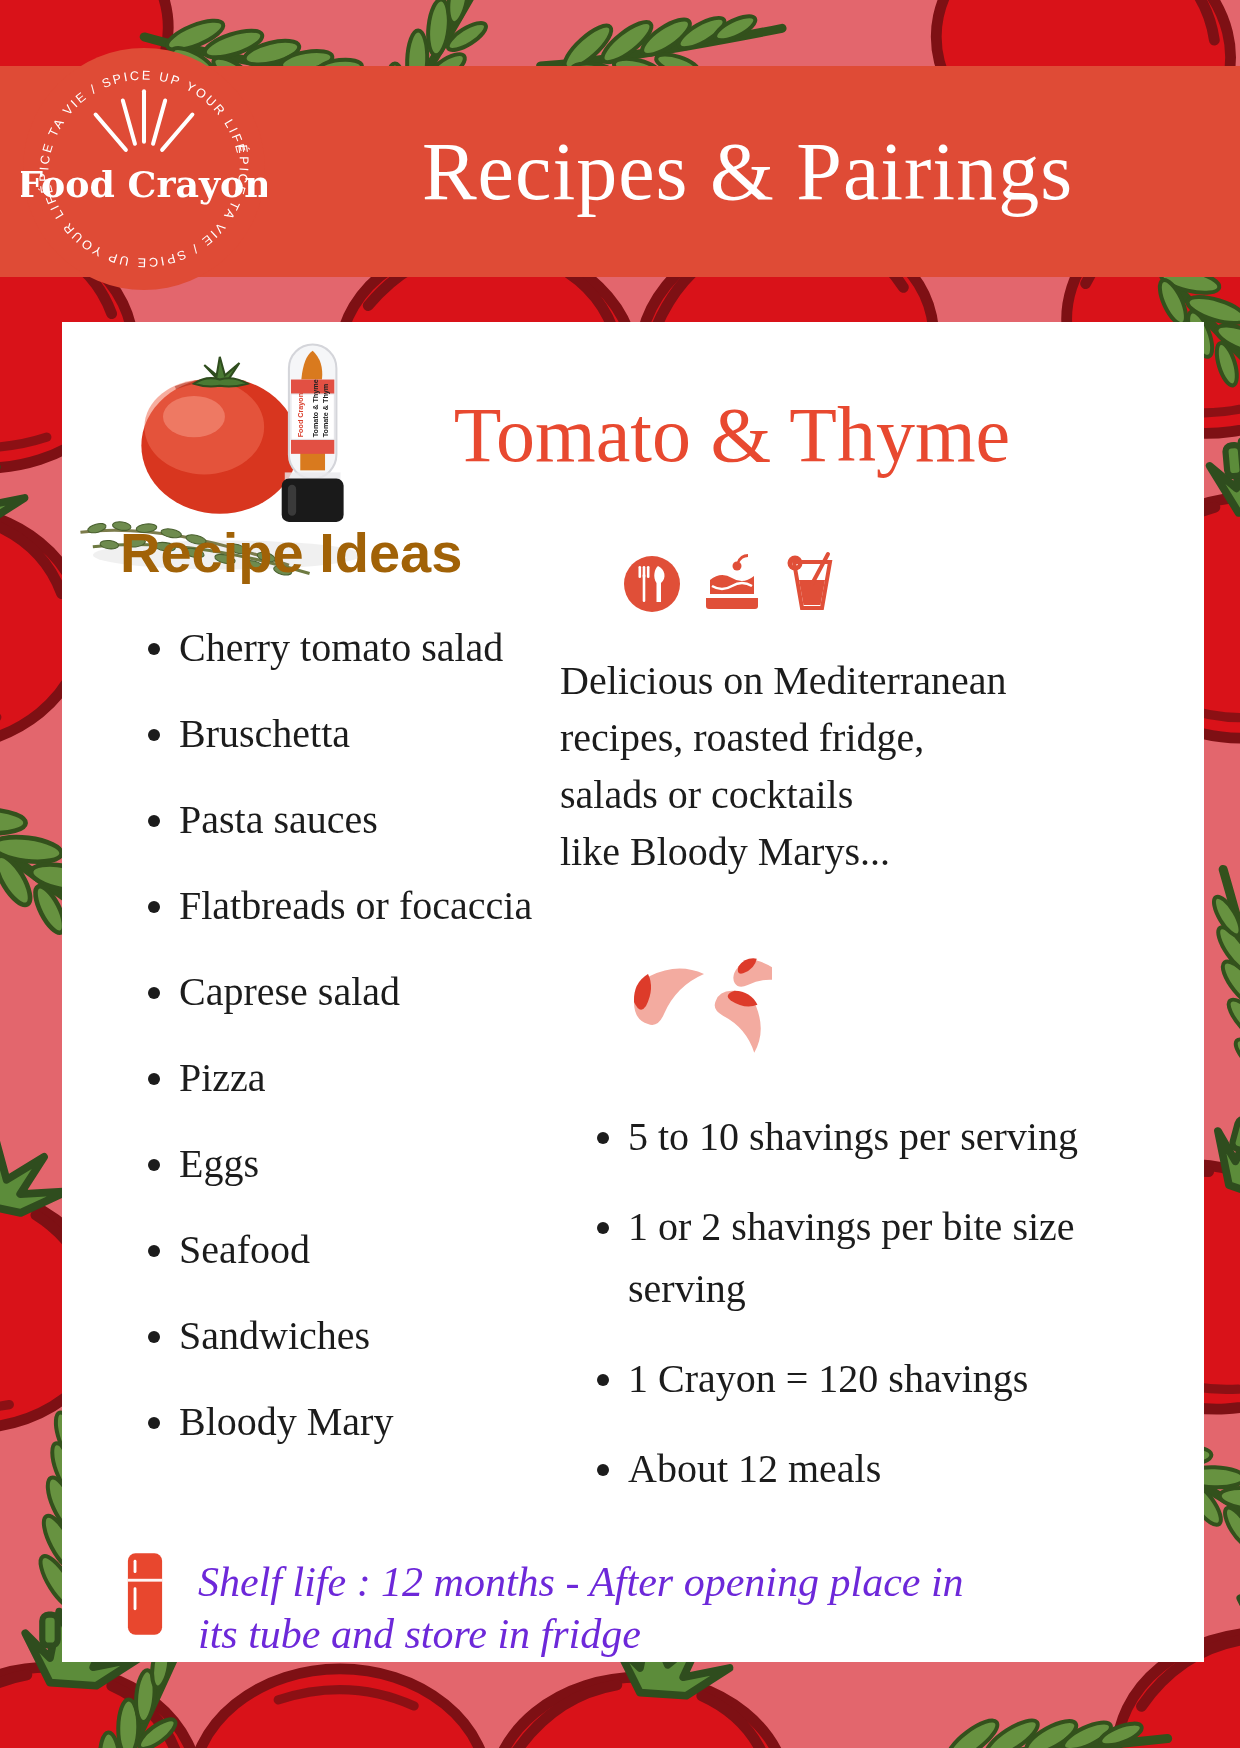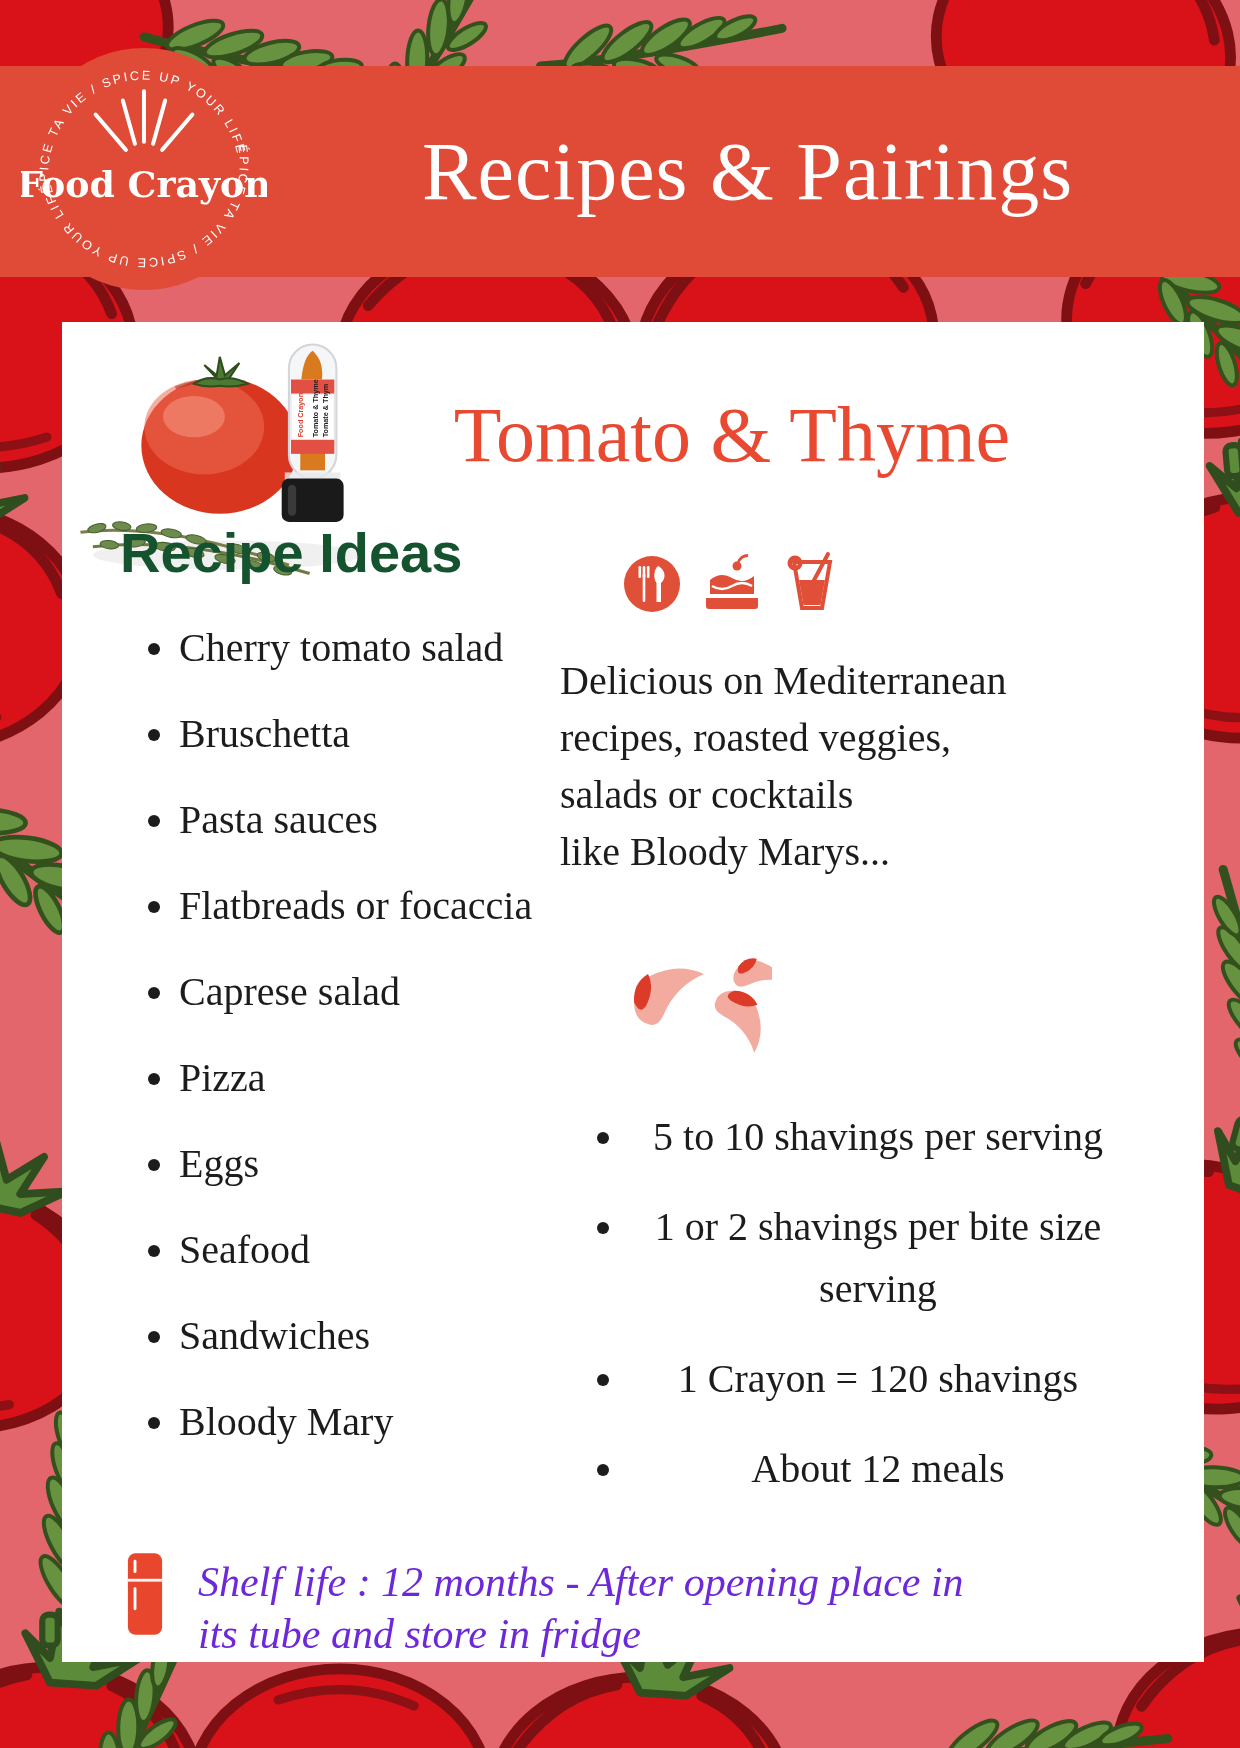--- a/index.html
+++ b/index.html
@@ -9,31 +9,31 @@
   .band{position:absolute;left:0;top:66px;width:1240px;height:211px;background:#DF4B36;}
   .band-title{position:absolute;left:285px;top:66px;width:925px;height:211px;
       display:flex;align-items:center;justify-content:center;
       color:#fff;font-size:82px;letter-spacing:1px;}
   .badge{position:absolute;left:21px;top:46px;width:246px;height:246px;}
   .card{position:absolute;left:62px;top:322px;width:1114px;height:1340px;background:#ffffff;padding-left:28px;}
   .product-svg{position:absolute;left:10px;top:8px;width:310px;height:258px;}
   .flavor-title{position:absolute;left:350px;top:72px;width:640px;text-align:center;
       font-size:78px;line-height:1.05;color:#E84930;}
   .recipe-heading{position:absolute;left:58px;top:198px;
-      font-family:"Liberation Sans",sans-serif;font-weight:700;font-size:56px;color:#14532d;}
+      font-family:"Liberation Sans",sans-serif;font-weight:700;font-size:56px;color:#a16207;}
   .recipe-list{position:absolute;left:66px;top:288px;width:440px;margin:15px;
       padding:0 0 0 36px;font-size:40px;}
   .recipe-list li{line-height:46px;margin-bottom:40px;}
   .pairing-icons{position:absolute;left:560px;top:228px;display:flex;gap:18px;align-items:flex-end;}
   .pairing-text{position:absolute;left:498px;top:330px;width:520px;font-size:40px;}
   .pairing-text div{line-height:57px;}
   .shavings-svg{position:absolute;left:558px;top:628px;width:152px;height:122px;}
   .usage-list{position:absolute;left:530px;top:784px;width:500px;margin:0;
       padding:0 0 0 36px;font-size:40px;}
-  .usage-list li{line-height:62px;margin-bottom:28px;text-align:center;}
+  .usage-list li{line-height:62px;margin-bottom:28px;}
   .fridge-svg{position:absolute;left:64px;top:1228px;width:38px;height:88px;}
   .storage-text{position:absolute;left:136px;top:1234px;width:860px;
       font-style:italic;font-size:42px;color:#6d28d9;}
   .storage-text div{line-height:52px;}
 </style>
 </head>
 <body>
 
 <div class="page">
 
@@ -253,21 +253,21 @@
         <circle cx="13" cy="13" r="7.5" fill="#E04F38"></circle>
         <circle cx="13" cy="13" r="3" fill="#ffffff"></circle>
         <path d="M12 12 L20 58 L40 58 L48 12 Z" fill="none" stroke="#E04F38" stroke-width="4"></path>
         <path d="M17 30 L21.5 55 L38.5 55 L43 30 Z" fill="#E04F38"></path>
         <line x1="46" y1="4" x2="30" y2="34" stroke="#E04F38" stroke-width="4" stroke-linecap="round"></line>
       </svg>
     </div>
 
     <div class="pairing-text">
       <div>Delicious on Mediterranean</div>
-      <div>recipes, roasted veggies,</div>
+      <div>recipes, roasted fridge,</div>
       <div>salads or cocktails</div>
       <div>like Bloody Marys...</div>
     </div>
 
     <svg class="shavings-svg" viewBox="0 0 152 122">
       <g>
         <path d="M14 52 Q14 34 30 26 Q58 12 84 24 Q56 36 44 64 Q38 78 28 74 Q14 70 14 52 Z" fill="#F3ABA0"></path>
         <path d="M14 52 q-1 -19 14 -28 q7 14 -2 32 q-6 9 -12 -4 z" fill="#DD3B2A"></path>
       </g>
       <g transform="rotate(95 104 70)">

